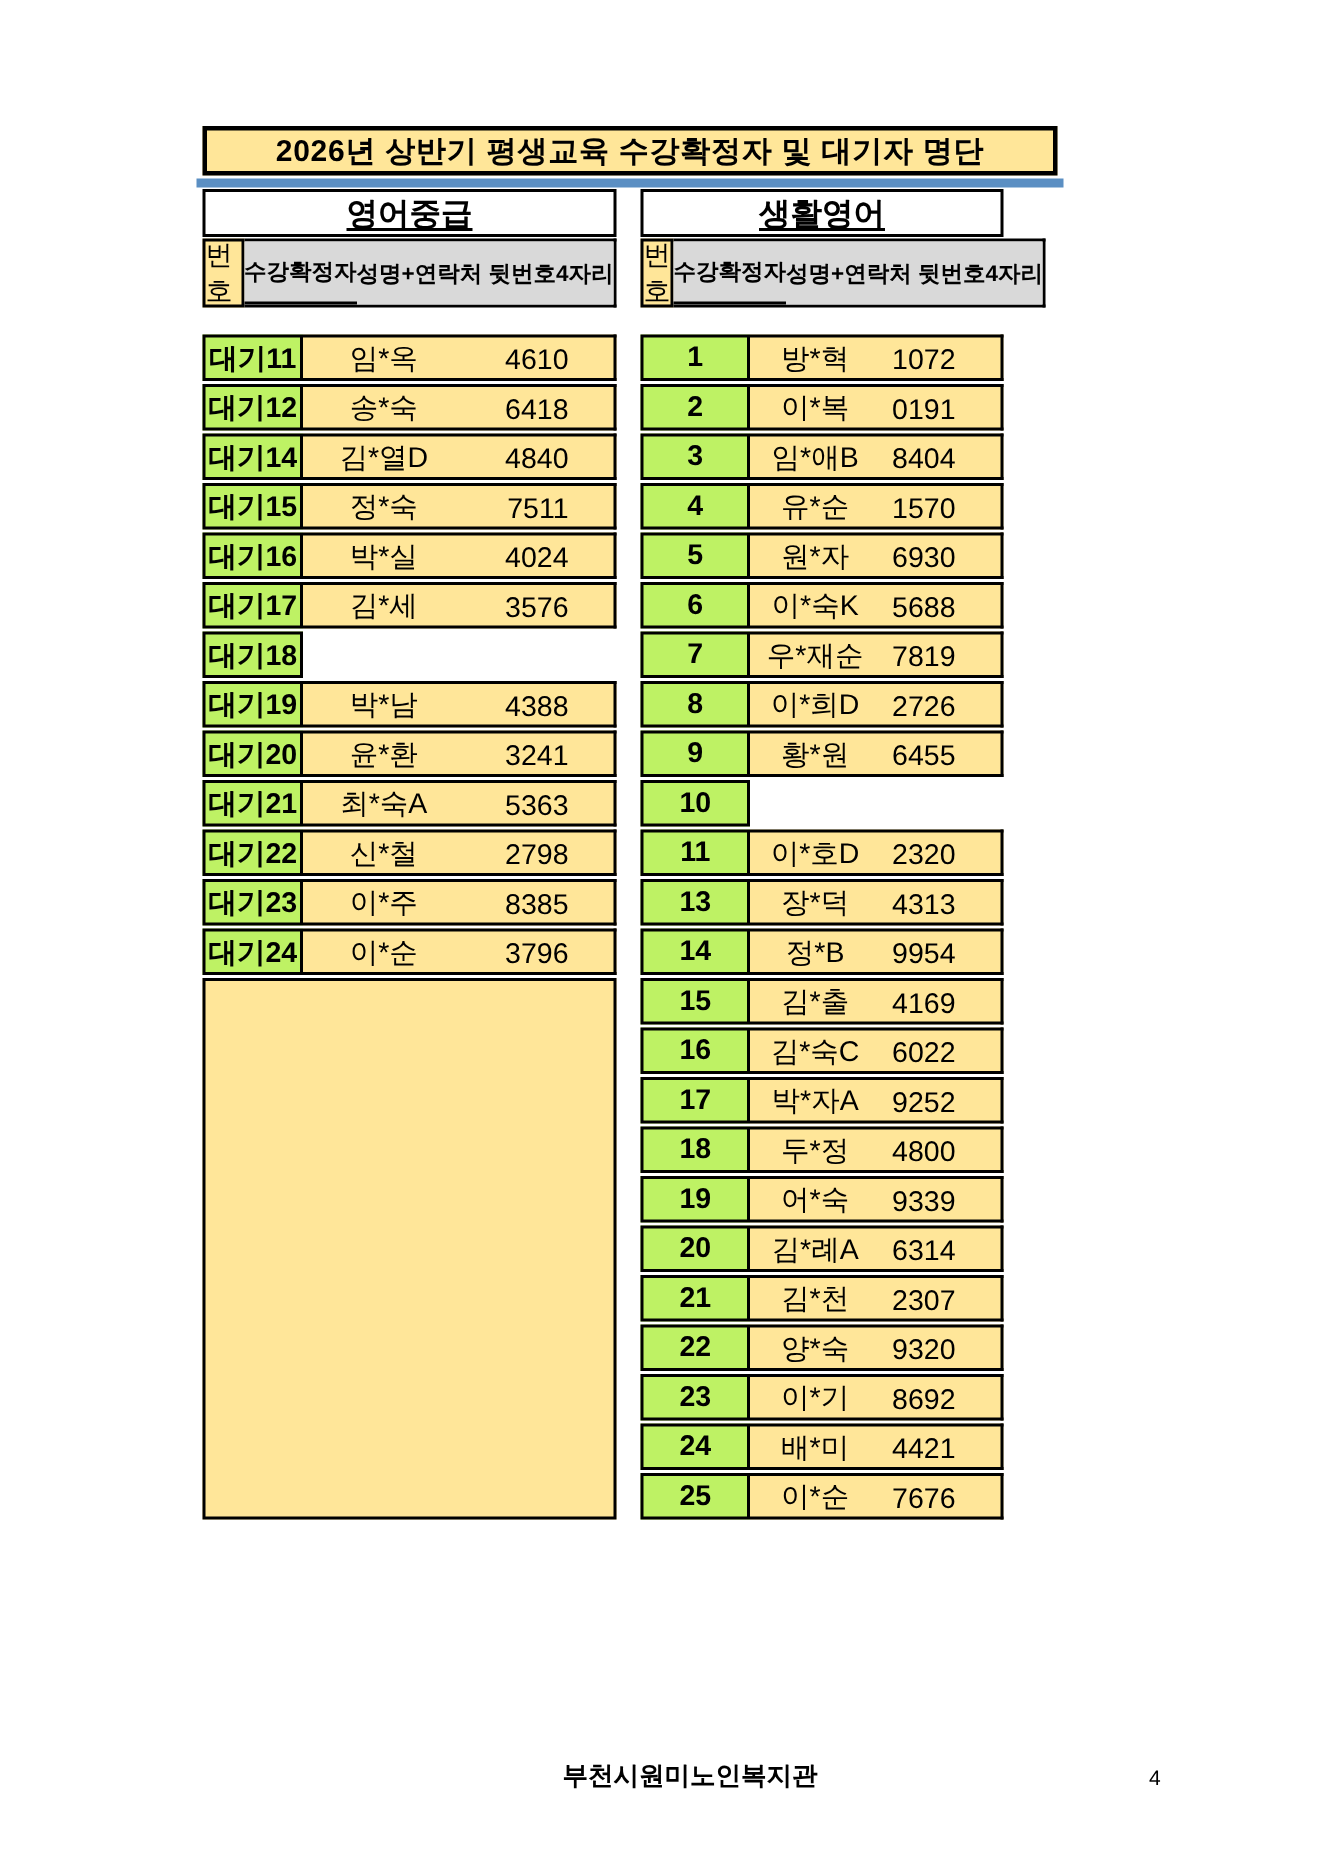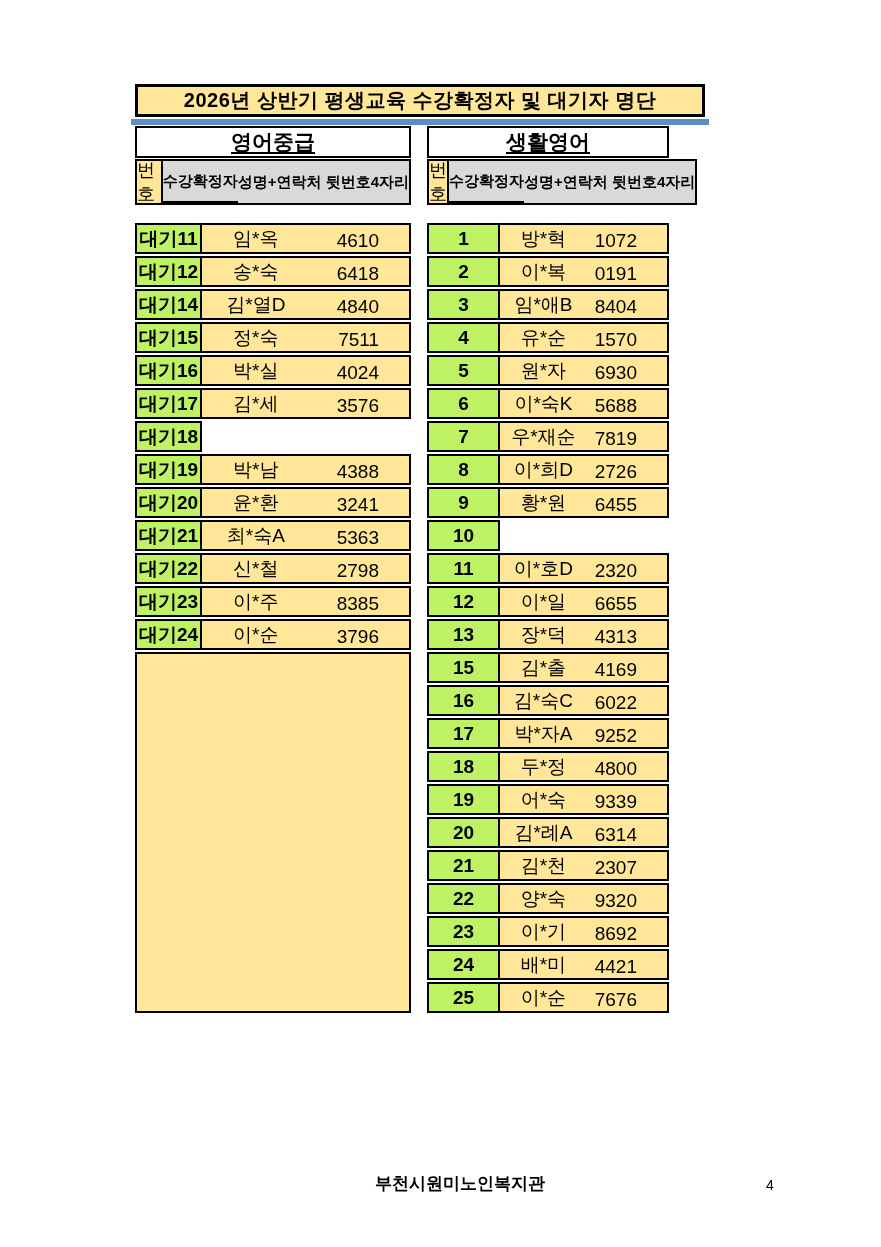--- a/index.html
+++ b/index.html
@@ -254,31 +254,31 @@
               <div class="no-cell">10</div>
             </div>
             <div class="row">
               <div class="no-cell">11</div>
               <div class="name-cell">
                 <span class="nm">이*호D</span>
                 <span class="ph">2320</span>
               </div>
             </div>
             <div class="row">
-              <div class="no-cell">12</div>
-              <div class="name-cell">
-                <span class="nm">이*일</span>
-                <span class="ph">6655</span>
-              </div>
-            </div>
-            <div class="row">
               <div class="no-cell">13</div>
               <div class="name-cell">
                 <span class="nm">장*덕</span>
                 <span class="ph">4313</span>
+              </div>
+            </div>
+            <div class="row">
+              <div class="no-cell">14</div>
+              <div class="name-cell">
+                <span class="nm">정*B</span>
+                <span class="ph">9954</span>
               </div>
             </div>
             <div class="row">
               <div class="no-cell">15</div>
               <div class="name-cell">
                 <span class="nm">김*출</span>
                 <span class="ph">4169</span>
               </div>
             </div>
             <div class="row">

